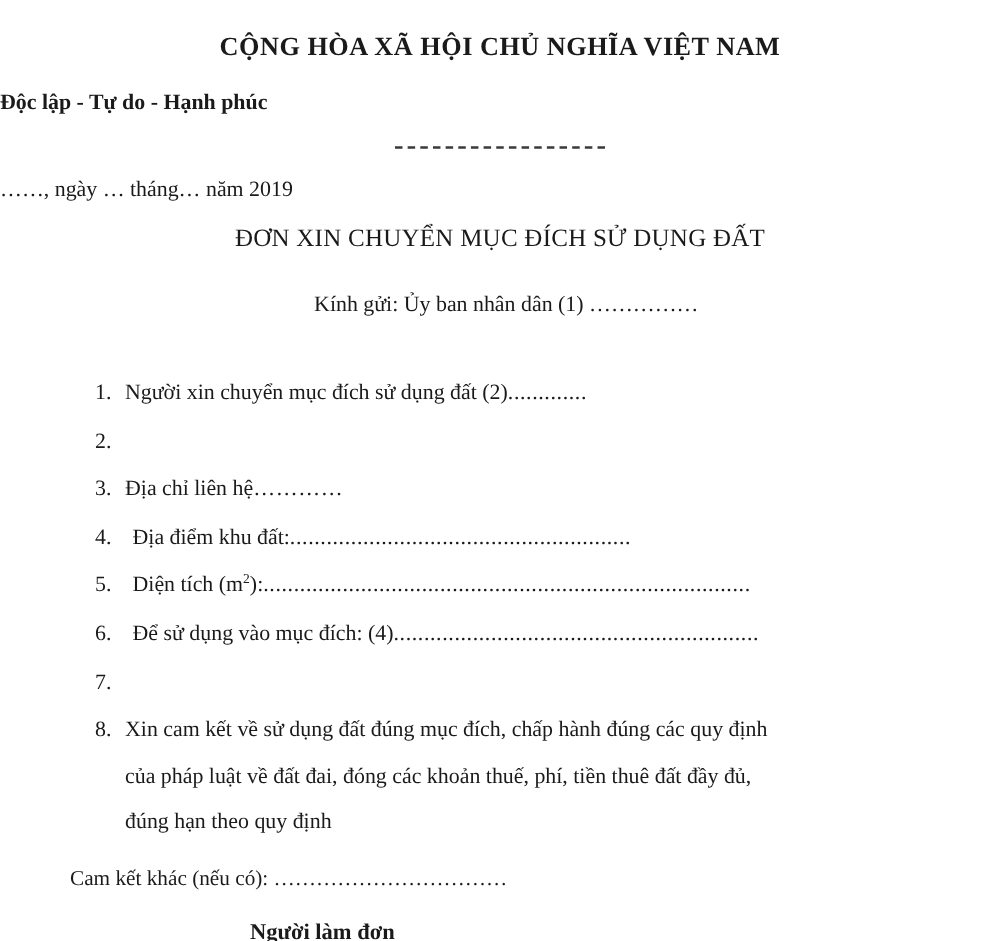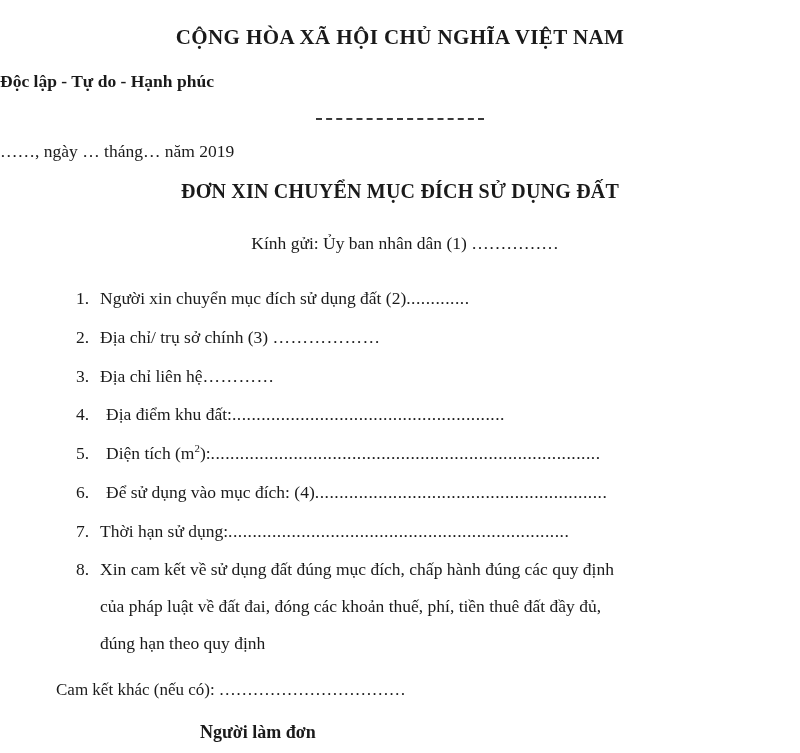--- a/index.html
+++ b/index.html
@@ -59,21 +59,21 @@
     font-size: 17.5px;
     padding-right: 68px;
     padding-top: 13px;
     margin: 0;
     line-height: 1.2;
   }
 
   
   .doc-title {
     text-align: center;
-    font-weight: bold;
+    font-weight: normal;
     font-size: 20px;
     margin: 0;
     padding-top: 17px;
     letter-spacing: 0.2px;
     line-height: 1.2;
   }
   .addressee {
     text-align: center;
     font-size: 17.5px;
     margin: 16px;
@@ -107,20 +107,21 @@
   }
   .item.wide-gap .num { left: 76px; }
   .item.wide-gap { padding-left: 106px; }
 
   .item .leader {
     letter-spacing: 0.5px;
     word-spacing: -1px;
   }
   .item .body-line {
     display: block;
+    margin-top: 15px;
   }
   .item .cont {
     display: block;
     margin-top: 14px;
   }
   sup {
     font-size: 0.62em;
     vertical-align: super;
     line-height: 0;
   }
@@ -175,21 +176,20 @@
 
   <ol class="items">
 
     <li class="item">
       <span class="num">1.</span>
       <span class="body-line"><span>Người xin chuyển mục đích sử dụng đất (2)</span><span class="leader">.............</span></span>
     </li>
 
     <li class="item">
       <span class="num">2.</span>
-      <span class="body-line"><span>Địa chỉ/ trụ sở chính (3) </span><span class="leader">………………</span></span>
     </li>
 
     <li class="item">
       <span class="num">3.</span>
       <span class="body-line"><span>Địa chỉ liên hệ</span><span class="leader">…………</span></span>
     </li>
 
     <li class="item wide-gap">
       <span class="num">4.</span>
       <span class="body-line"><span>Địa điểm khu đất:</span><span class="leader">........................................................</span></span>
@@ -200,21 +200,20 @@
       <span class="body-line"><span>Diện tích (m</span><sup>2</sup><span>):</span><span class="leader">................................................................................</span></span>
     </li>
 
     <li class="item wide-gap">
       <span class="num">6.</span>
       <span class="body-line"><span>Để sử dụng vào mục đích: (4)</span><span class="leader">............................................................</span></span>
     </li>
 
     <li class="item">
       <span class="num">7.</span>
-      <span class="body-line"><span>Thời hạn sử dụng:</span><span class="leader">......................................................................</span></span>
     </li>
 
     <li class="item">
       <span class="num">8.</span>
       <span class="body-line">Xin cam kết về sử dụng đất đúng mục đích, chấp hành đúng các quy định</span>
       <span class="cont">của pháp luật về đất đai, đóng các khoản thuế, phí, tiền thuê đất đầy đủ,</span>
       <span class="cont">đúng hạn theo quy định</span>
     </li>
 
   </ol>

